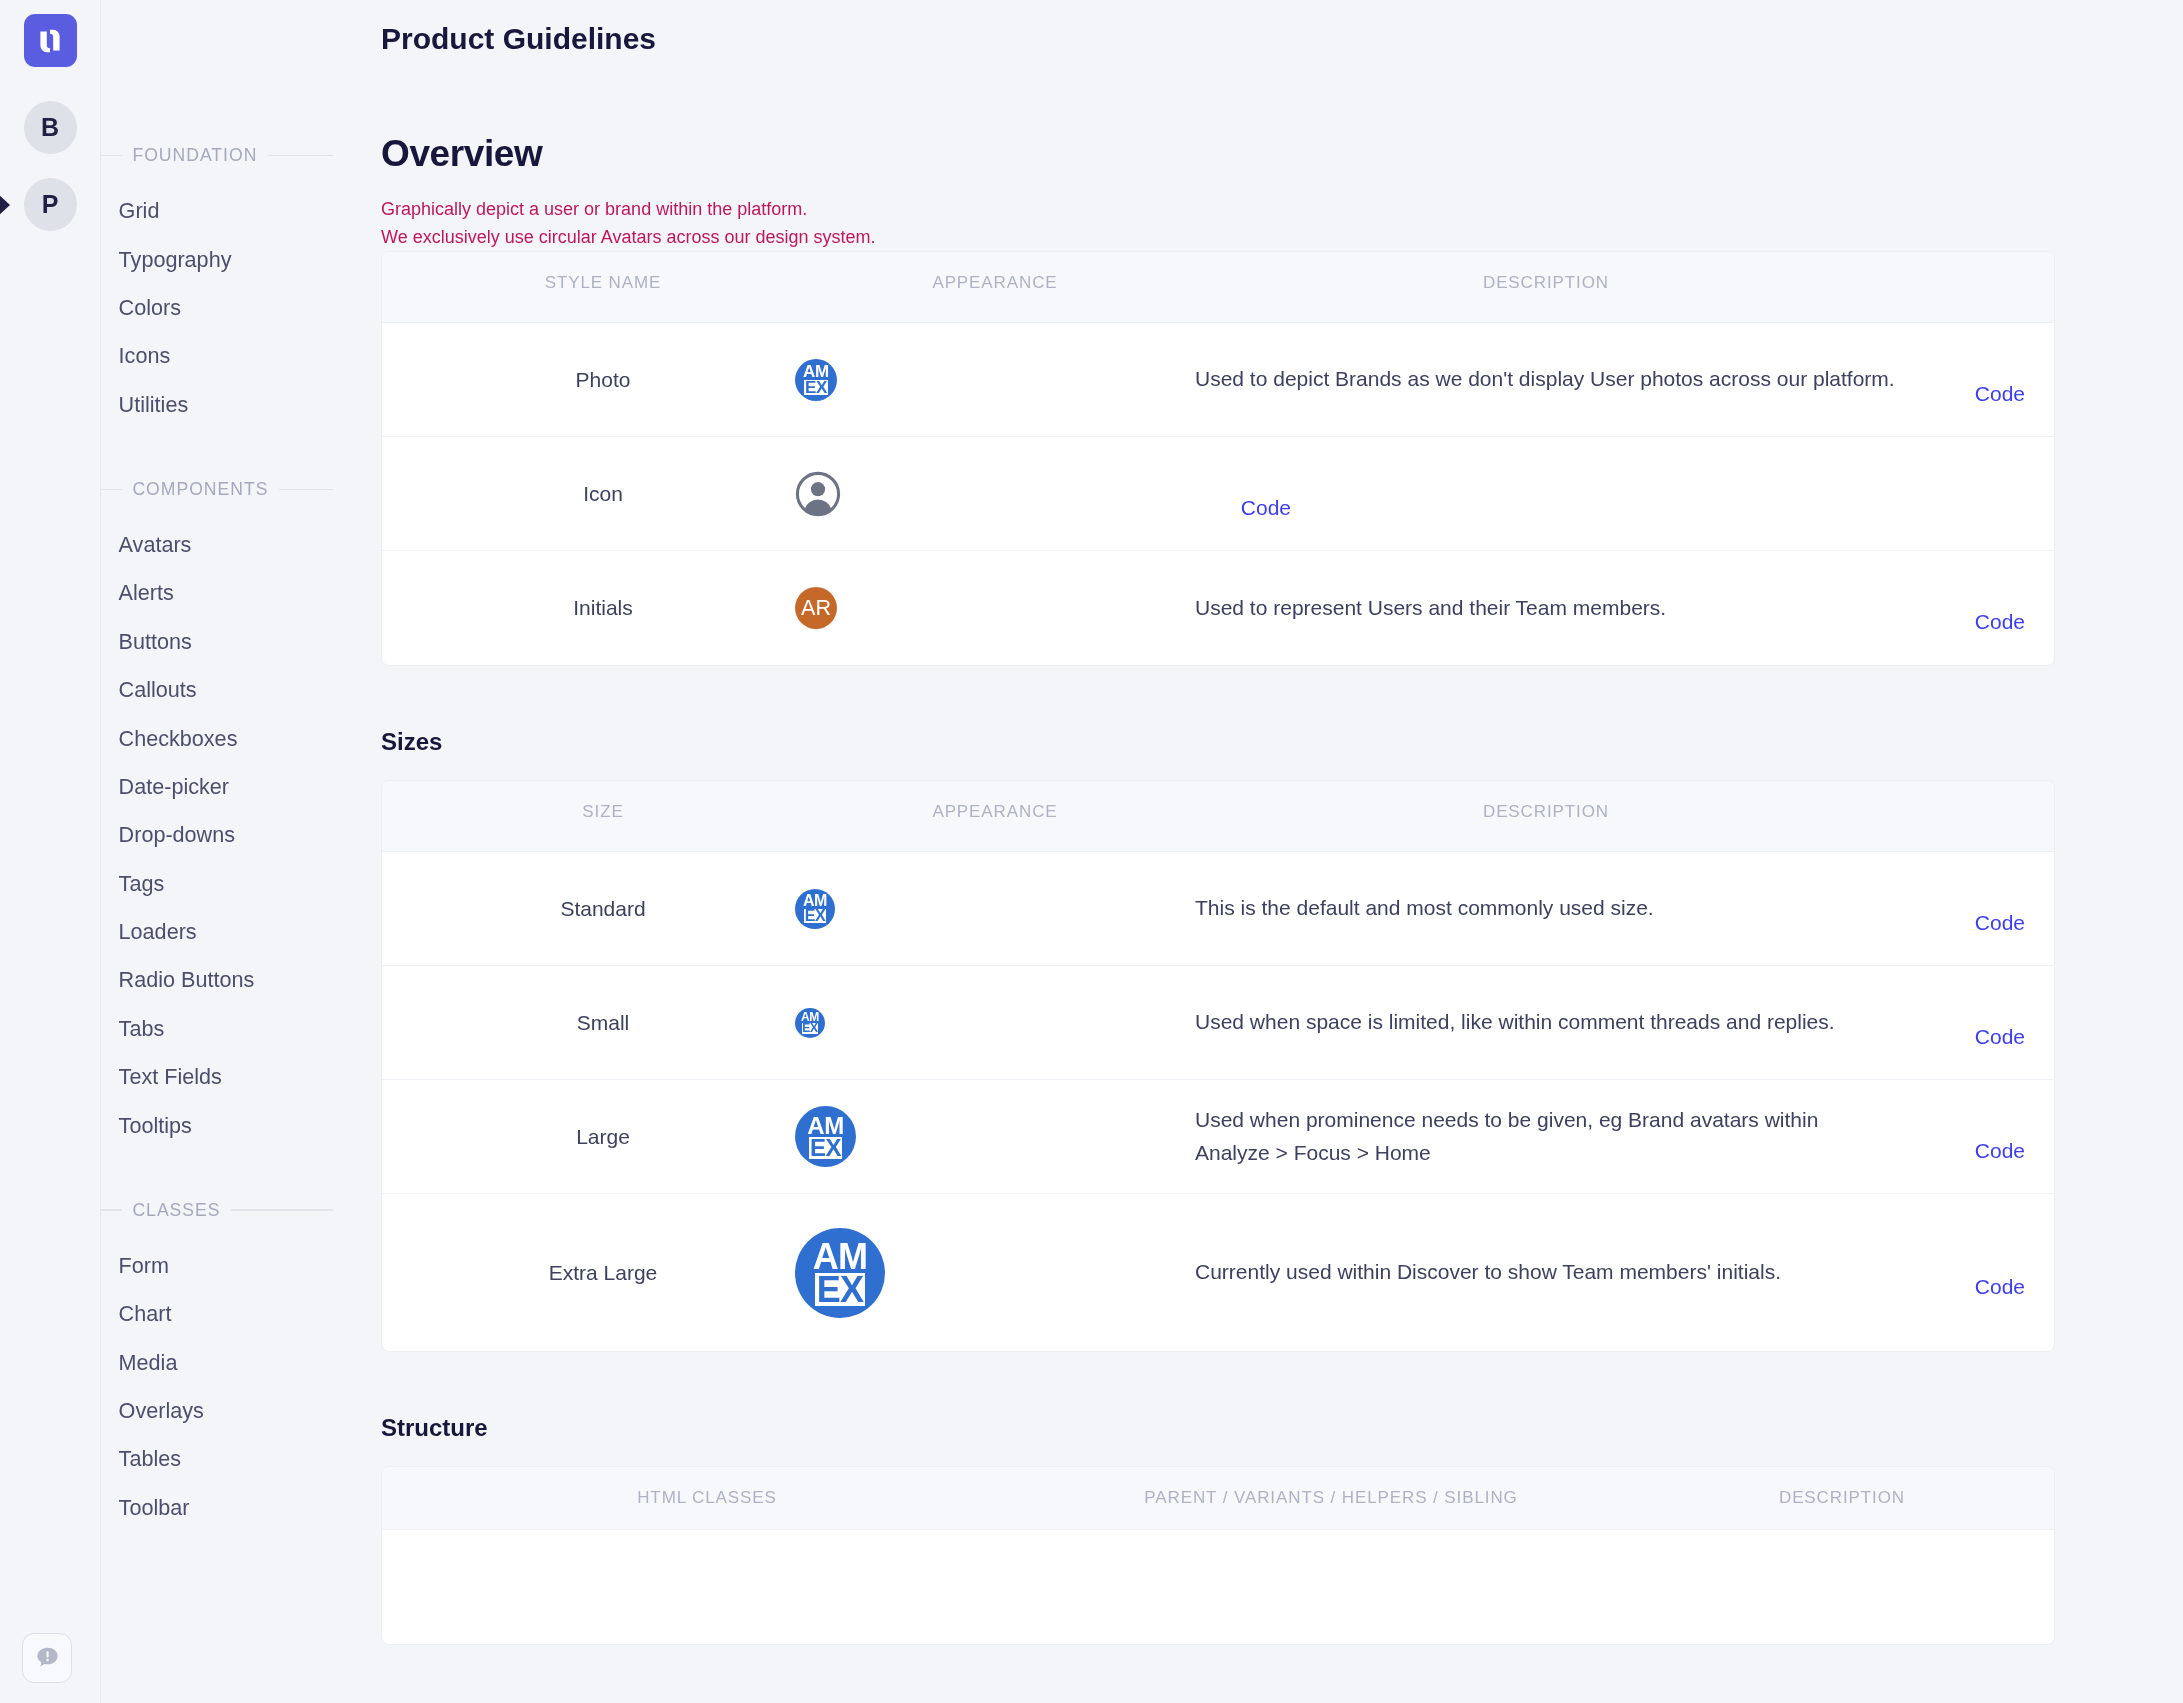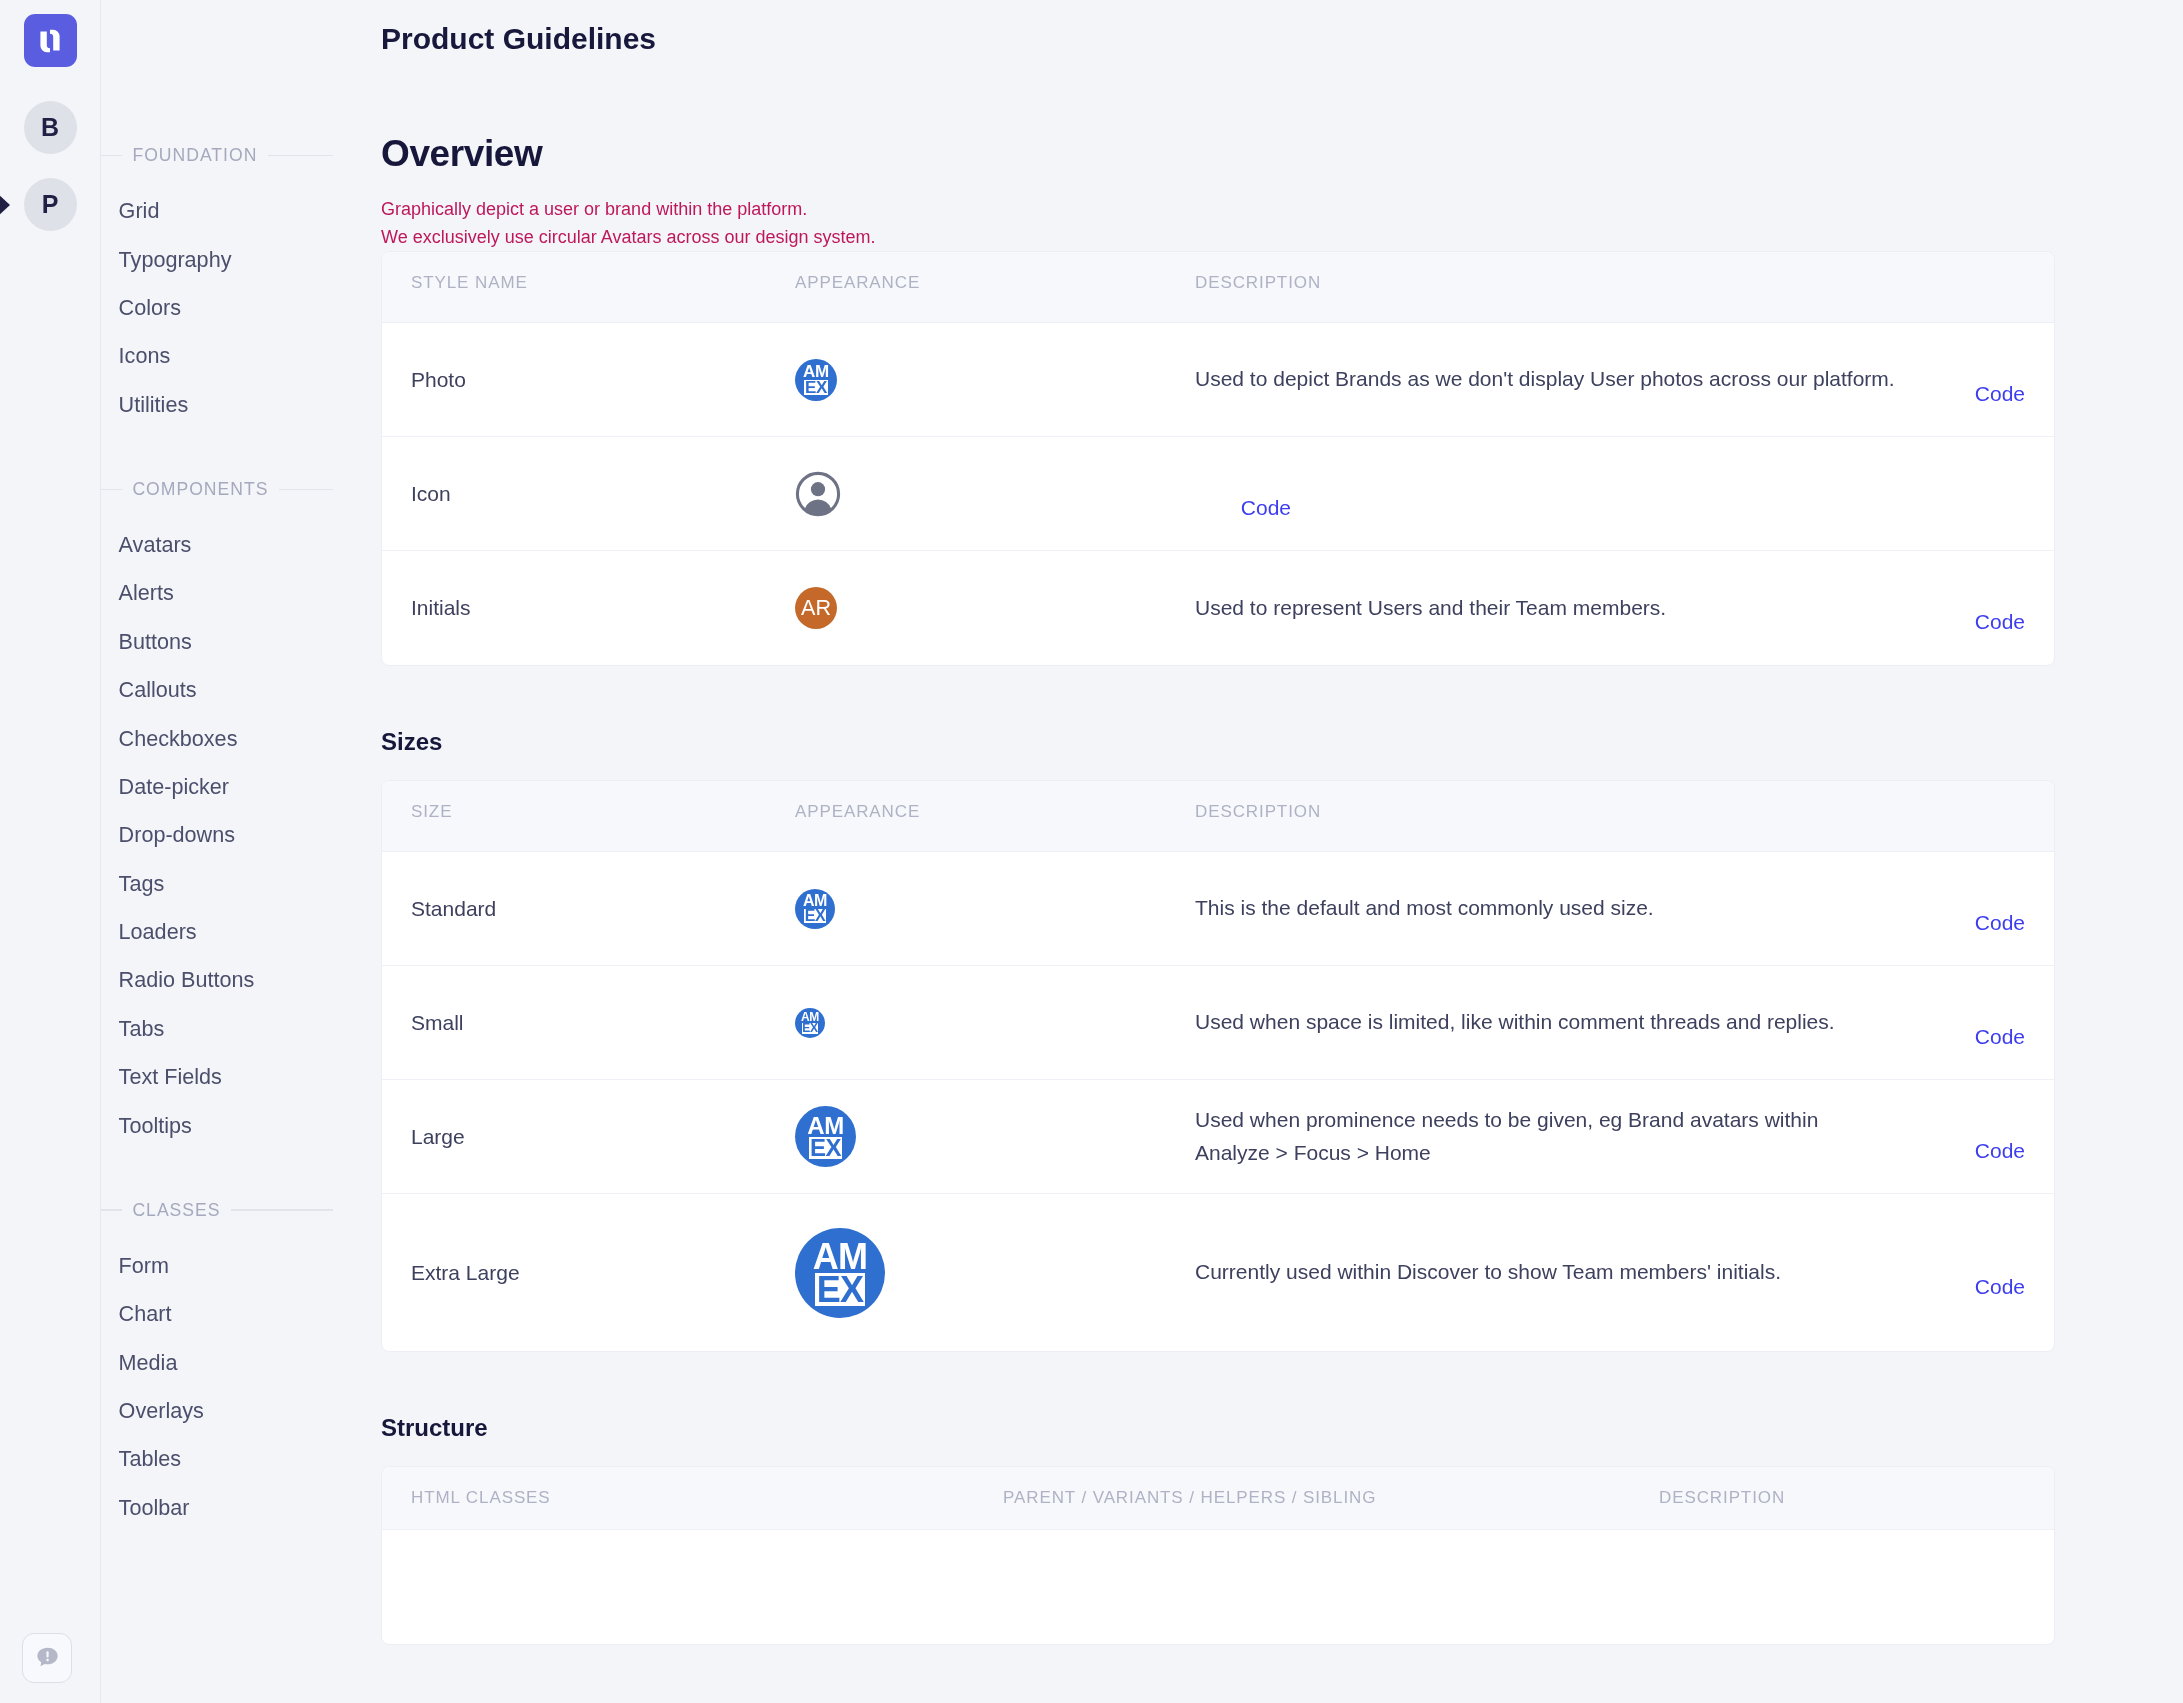--- a/index.html
+++ b/index.html
@@ -121,31 +121,31 @@
     overflow: hidden;
   }
   .thead {
     display: flex;
     background: #f7f8fb;
     border-bottom: 1.6px solid #edeff4;
     padding: 21px 29px;
   }
   .th {
     font-size: 17px; letter-spacing: 0.9px;
-    color: #aeb2c4; font-weight: 500; text-transform: uppercase;
+    color: #aeb2c4; font-weight: 500; text-transform: uppercase; text-align: center;
   }
   .row {
     display: flex;
     align-items: center;
     padding: 0 29px;
     border-bottom: 1.6px solid #f0f1f6;
     min-height: 114px;
   }
   .row:last-child { border-bottom: none; }
-  .cell-name { font-size: 21px; color: #3d415e; }
+  .cell-name { font-size: 21px; color: #3d415e; text-align: center; }
   .cell-desc { font-size: 21px; color: #3d415e; line-height: 1.56; }
   .code-link {
     font-size: 21px; color: #3d3df0; cursor: pointer;
     text-align: right; white-space: nowrap;
   }
   .cell-appearance { display: flex; align-items: center; }
 
   
   .c-name { width: 384px; flex: 0 0 384px; }
   .c-appear { width: 400px; flex: 0 0 400px; }

